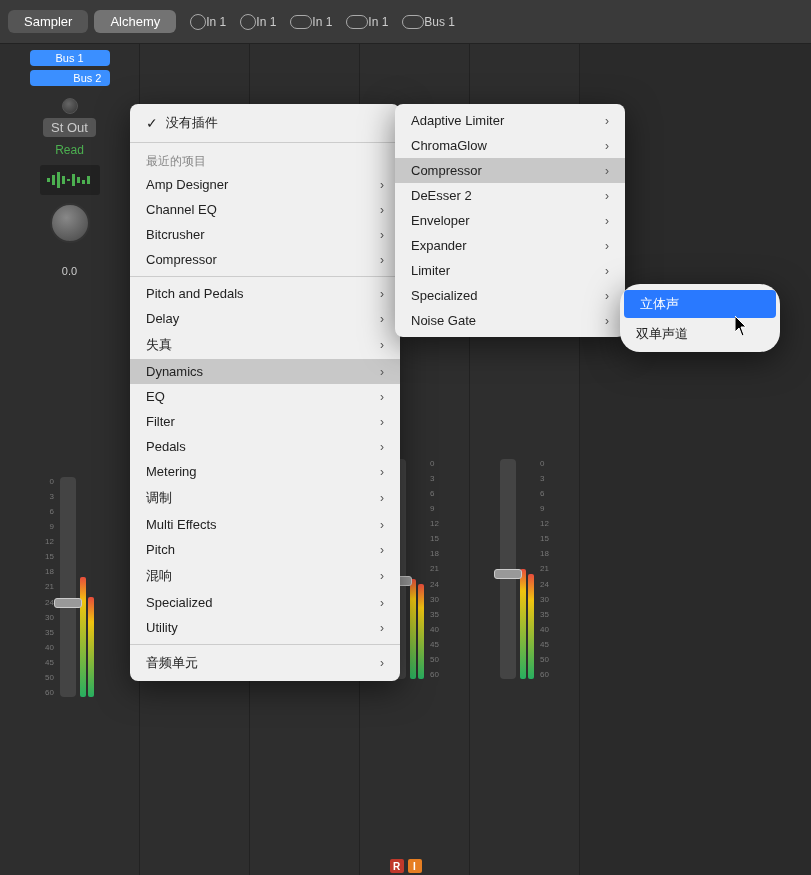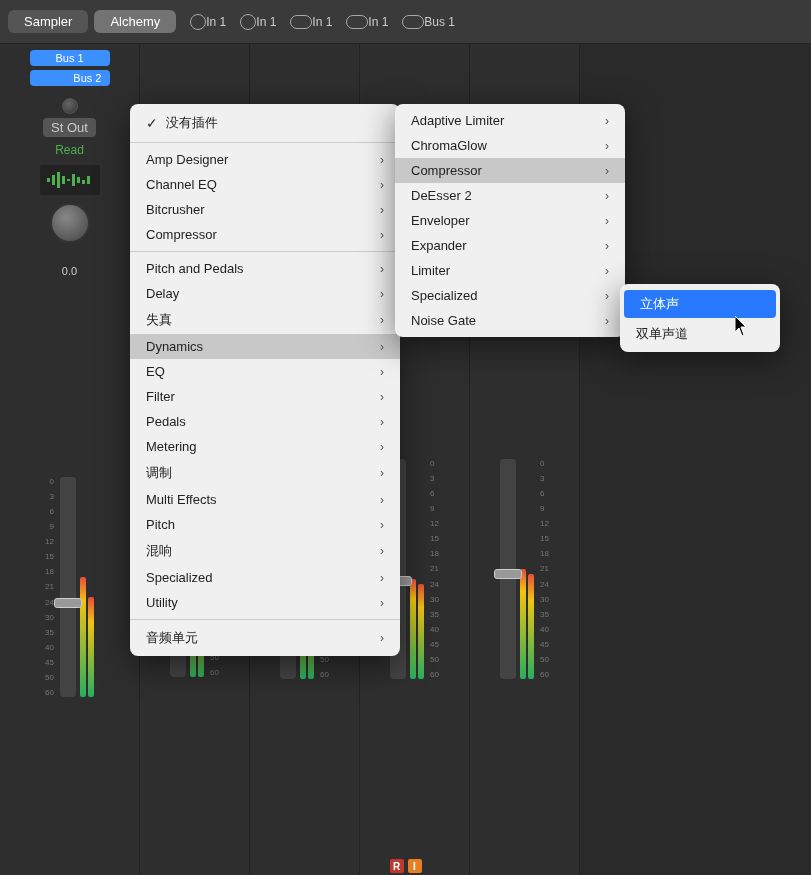--- a/index.html
+++ b/index.html
@@ -224,21 +224,21 @@
       z-index: 101;
       padding: 4px 0;
     }
 
     .dropdown-level3 {
       position: absolute;
       top: 240px;
       left: 620px;
       width: 160px;
       background: #f0f0f0;
-      border-radius: 8px;
+      border-radius: 20px;
       box-shadow: 0 8px 32px rgba(0,0,0,0.5);
       z-index: 102;
       padding: 4px 0;
     }
 
     .menu-item-selected {
       background: #2979ff;
       color: #fff;
       display: flex;
       align-items: center;
@@ -544,20 +544,21 @@
     </div>
 
     <div class="dropdown-level1">
 
       <div class="menu-check-item">
         <span class="checkmark">✓</span>
         <span>没有插件</span>
       </div>
       <div class="menu-divider"></div>
 
+      <div class="menu-section-header">最近的项目</div>
 
       <div class="menu-item">
         <span>Amp Designer</span>
         <span class="menu-arrow">›</span>
       </div>
       <div class="menu-item">
         <span>Channel EQ</span>
         <span class="menu-arrow">›</span>
       </div>
       <div class="menu-item">

